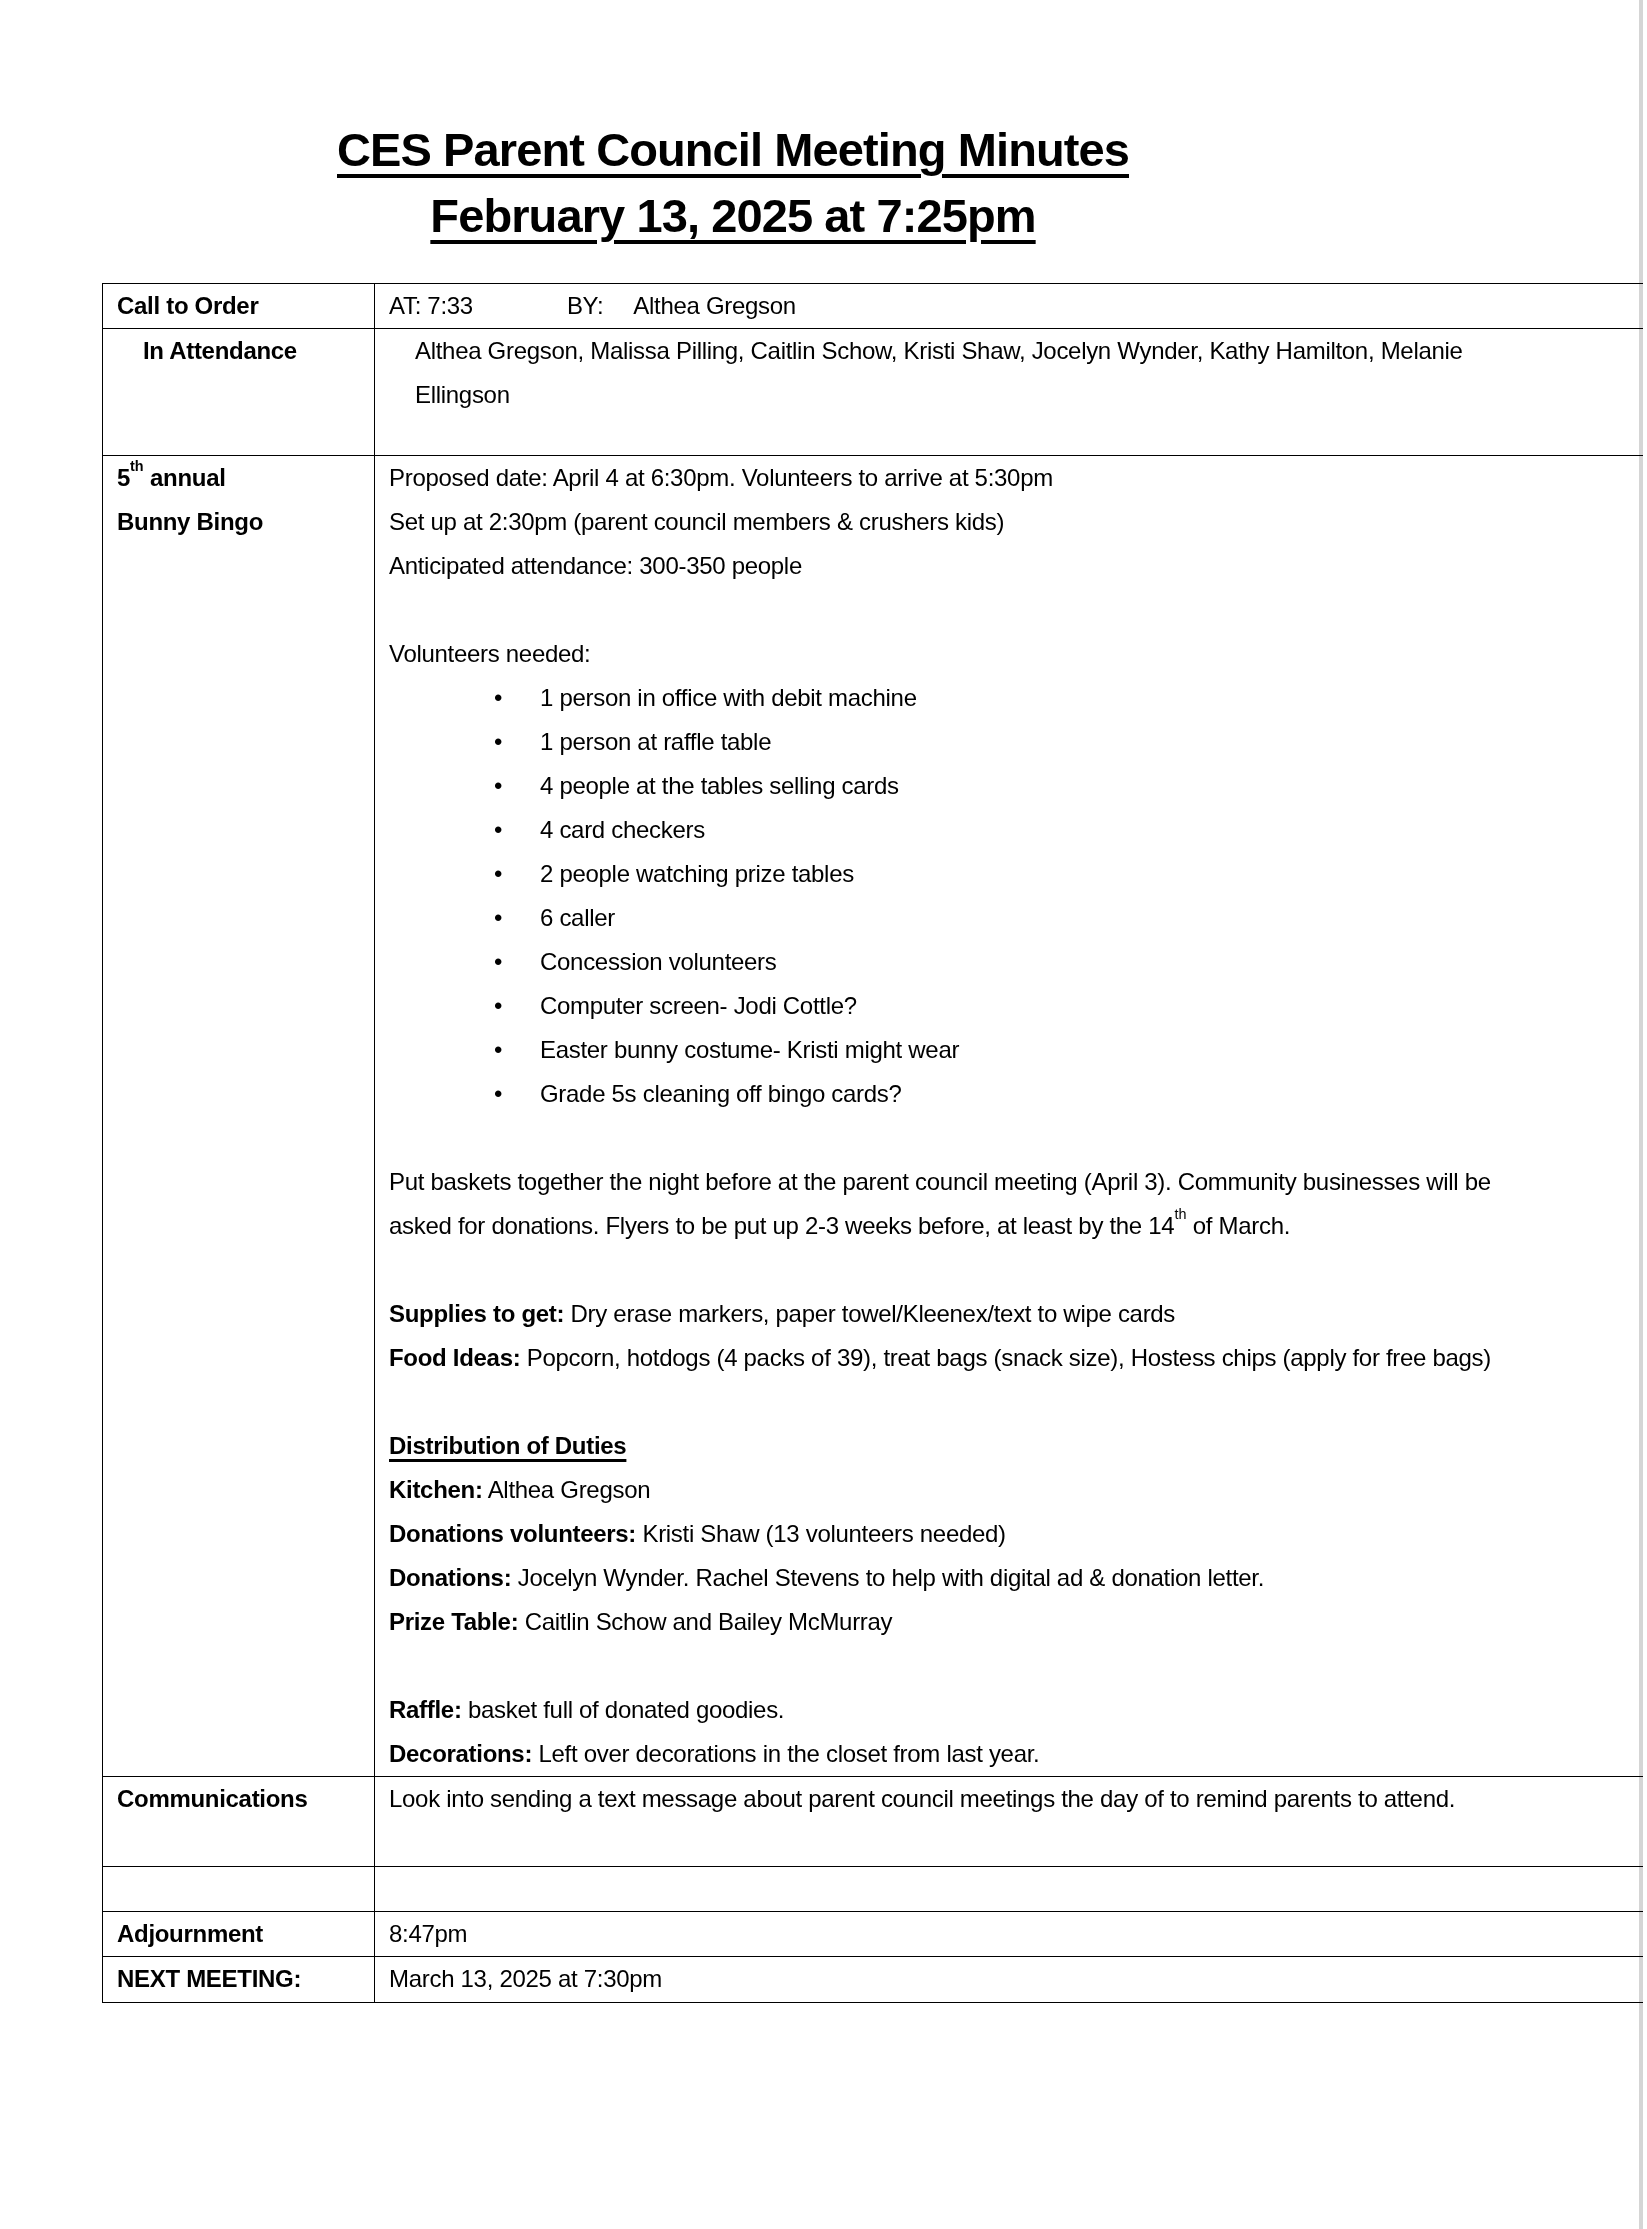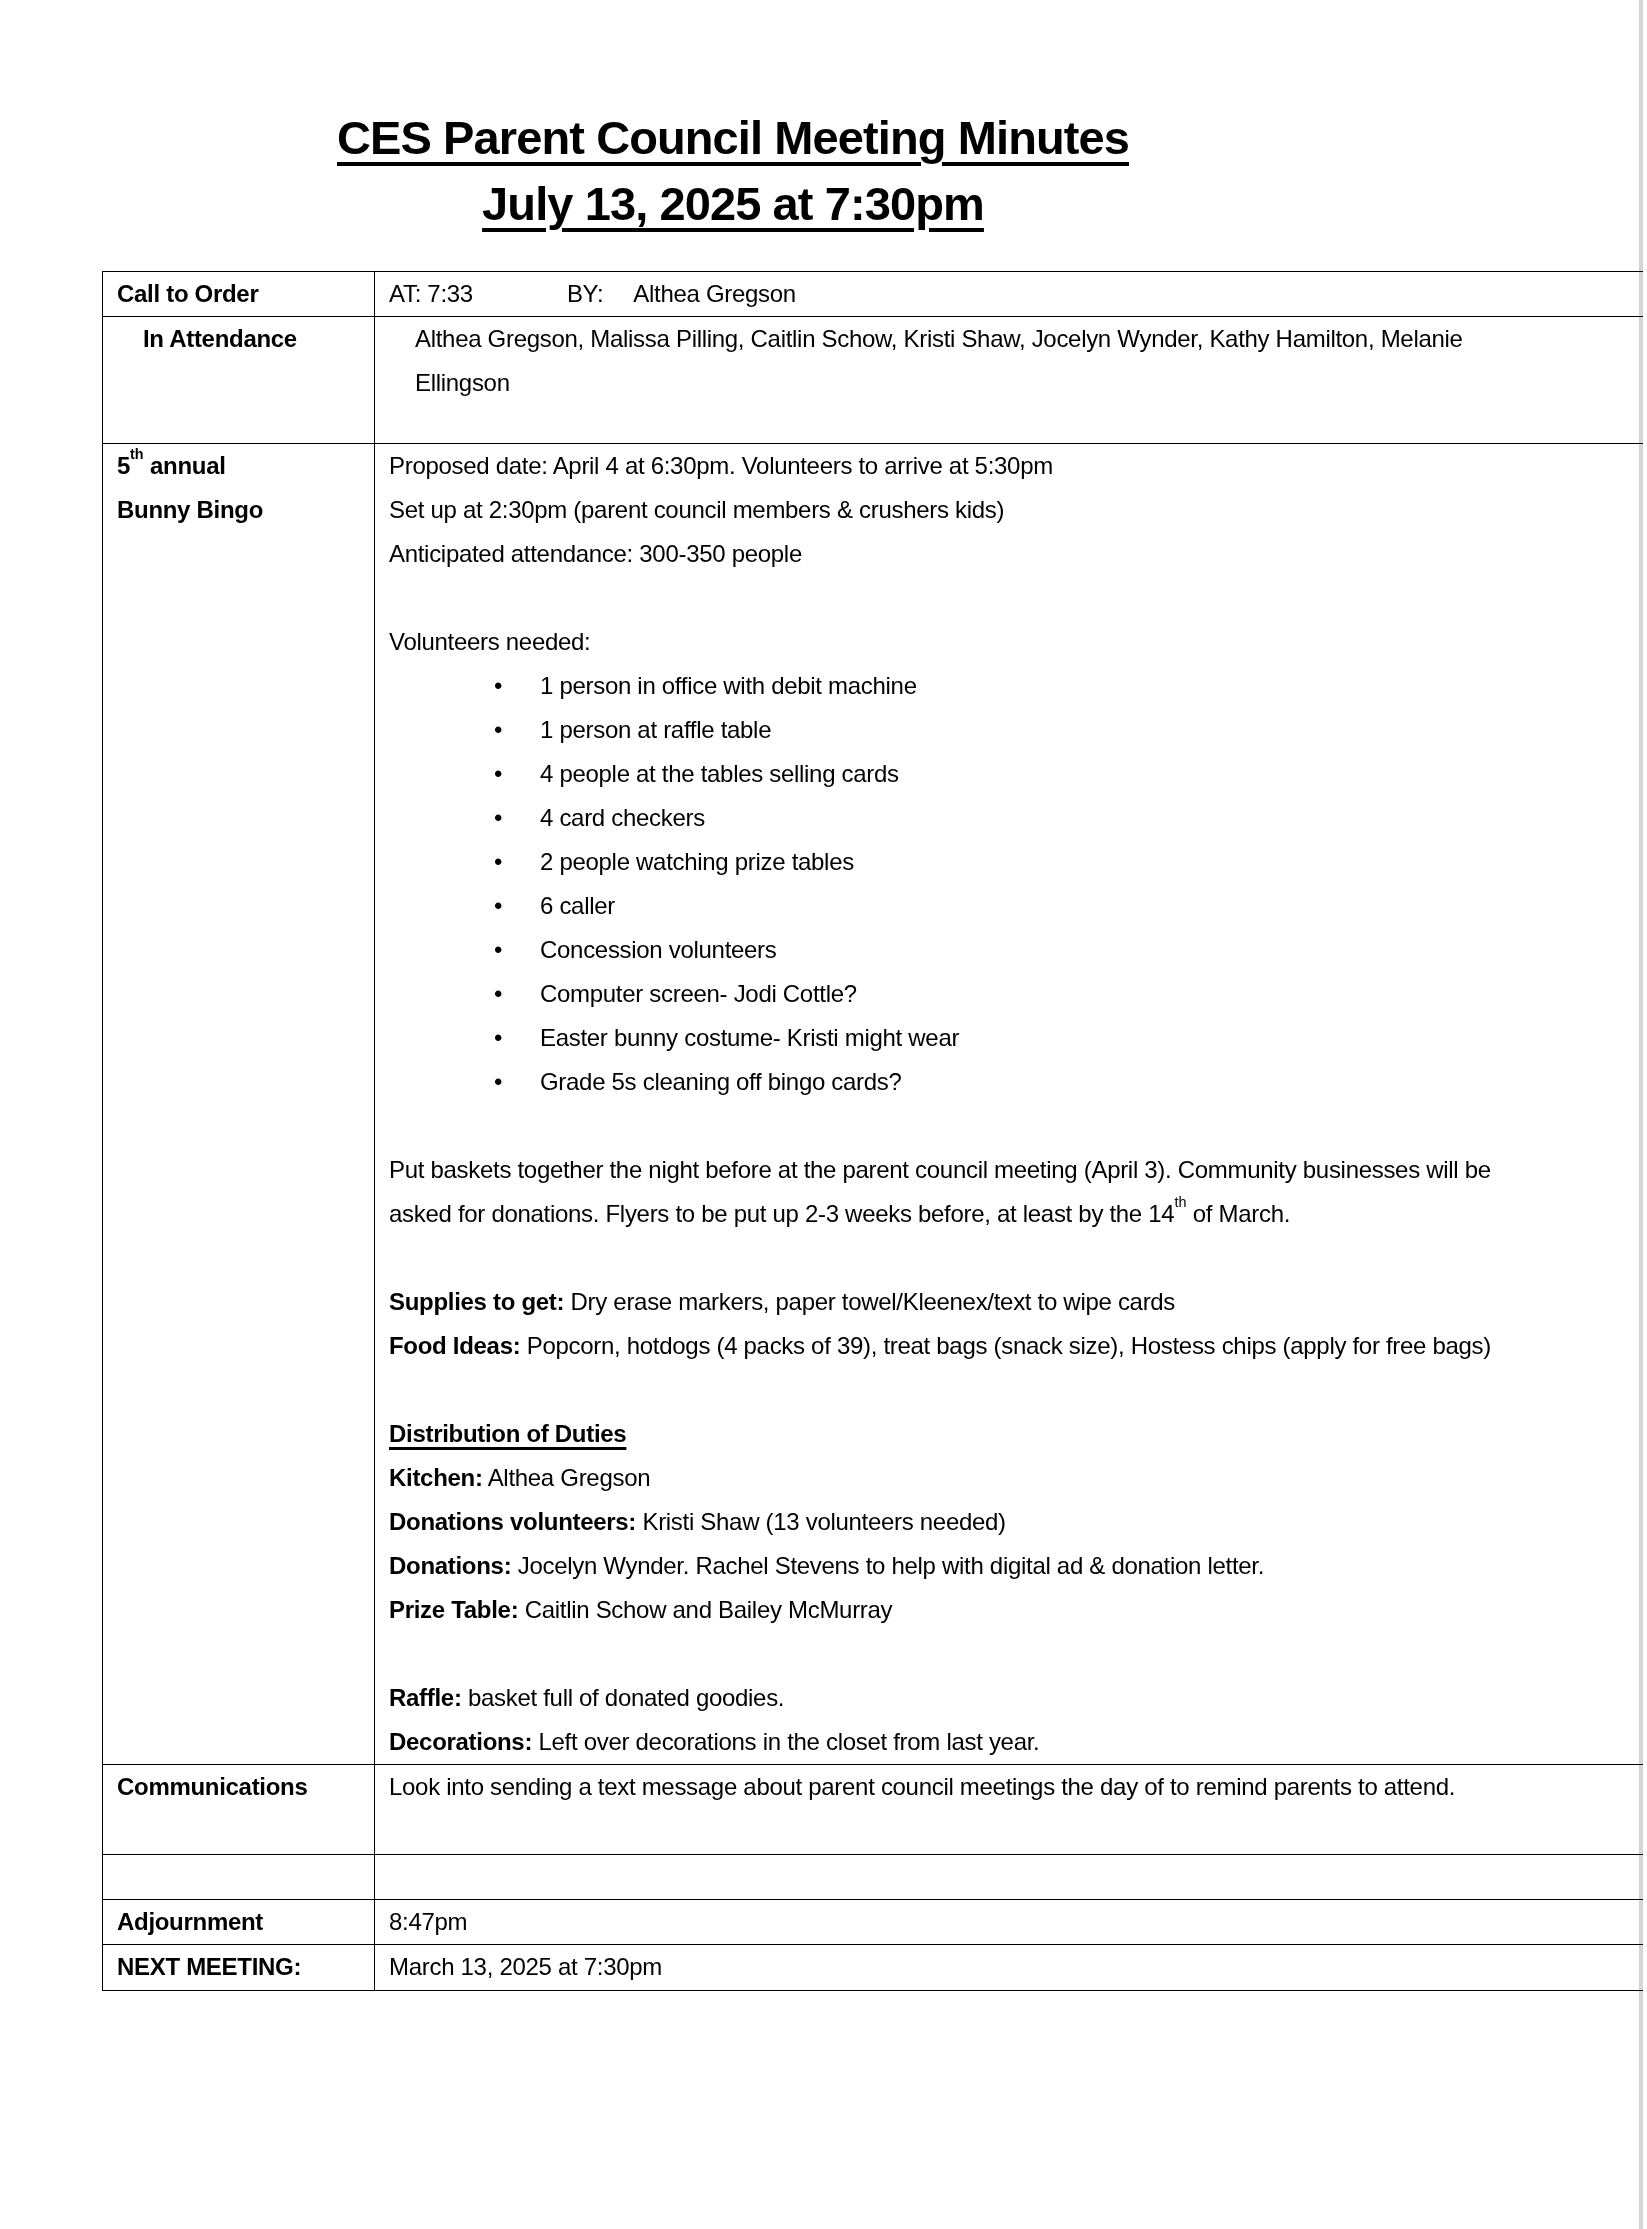--- a/index.html
+++ b/index.html
@@ -8,21 +8,21 @@
     width:1648px; height:2230px;
     background:#ffffff;
     color:#000000;
     font-family:"Liberation Sans", sans-serif;
     overflow:hidden;
   }
   .page-edge-right {
     position:absolute; top:0; left:1639px; width:3.8px; height:2230px;
     background:#d5d5d5;
   }
-  .content { position:absolute; left:102px; top:0; width:1262px; }
+  .content { position:absolute; left:102px; top:12px; width:1262px; }
 
   .title-block { margin-top:105px; text-align:center; }
   .title-line {
     font-size:47px; font-weight:bold; line-height:66px; letter-spacing:-0.9px;
     text-decoration:underline; text-decoration-thickness:3.8px; text-underline-offset:7.5px;
   }
 
   table.minutes {
     border-collapse:collapse; table-layout:fixed;
     width:1541px; margin-top:34px;
@@ -71,21 +71,21 @@
 </head>
 <body>
 
 <div class="page">
   <div class="page-edge-right"></div>
 
   <div class="content">
 
     <div class="title-block">
       <div class="title-line">CES Parent Council Meeting Minutes</div>
-      <div class="title-line">July 13, 2025 at 7:30pm</div>
+      <div class="title-line">February 13, 2025 at 7:25pm</div>
     </div>
 
     <table class="minutes">
       <colgroup>
           <col class="col-label">
           <col class="col-content">
         </colgroup>
       <tbody>
 
         <tr class="r-call">

